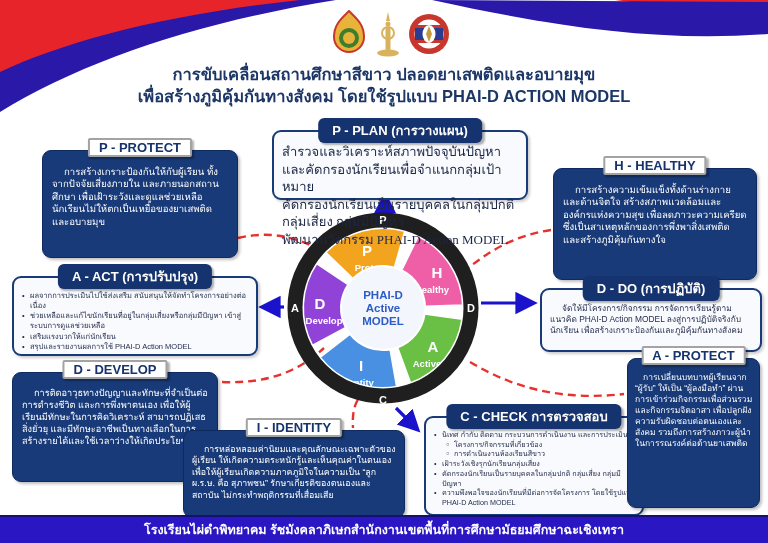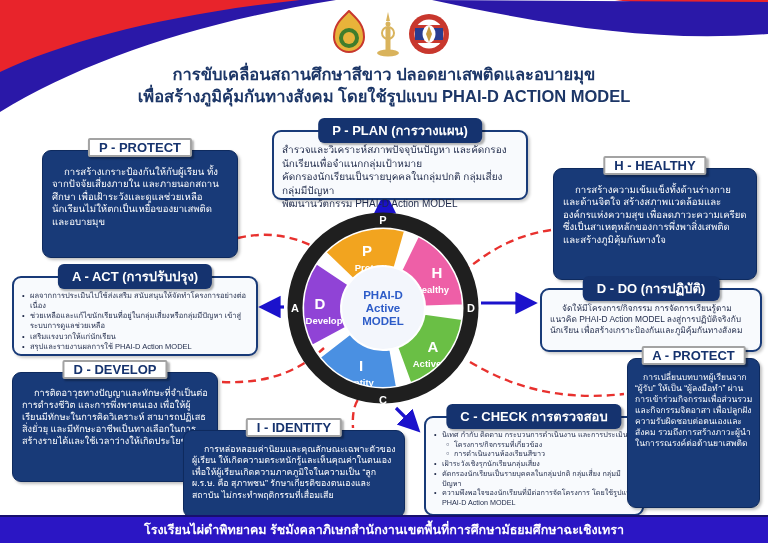--- a/index.html
+++ b/index.html
@@ -35,21 +35,21 @@
   .list{overflow:hidden;line-height:1.35;}
   .bullet{position:relative;padding-left:9px;}
   .bullet::before{content:"•";position:absolute;left:1px;}
   .bullet.sub{margin-left:12px;}
   .bullet.sub::before{content:"○";font-size:80%;top:1px;}
   .plain .bullet{padding-left:0;}
   .plain .bullet::before{content:"";}
 
   
   #box-plan{left:272px;top:130px;width:256px;height:70px;}
-  #box-plan .list{padding:11px 6px 2px 8px;font-size:10px;}
+  #box-plan .list{padding:11px 6px 2px 8px;font-size:13px;font-family:Liberation Serif, serif;}
   #box-protect{left:42px;top:150px;width:196px;height:108px;font-size:9.6px;}
   #box-healthy{left:553px;top:168px;width:204px;height:112px;font-size:9.6px;}
   #box-act{left:12px;top:276px;width:246px;height:80px;}
   #box-act .list{padding:13px 5px 20px 7px;font-size:7.5px;}
   #box-do{left:540px;top:288px;width:222px;height:64px;font-size:8.4px;color:#1c2747;}
   #box-do .body-text{padding:13px 7px 3px 8px;}
   #box-develop{left:12px;top:372px;width:206px;height:110px;font-size:9.2px;}
   #box-identity{left:183px;top:430px;width:222px;height:88px;font-size:8.8px;}
   #box-identity .body-text{padding:13px 7px 3px 8px;}
   #box-check{left:424px;top:416px;width:220px;height:100px;}

